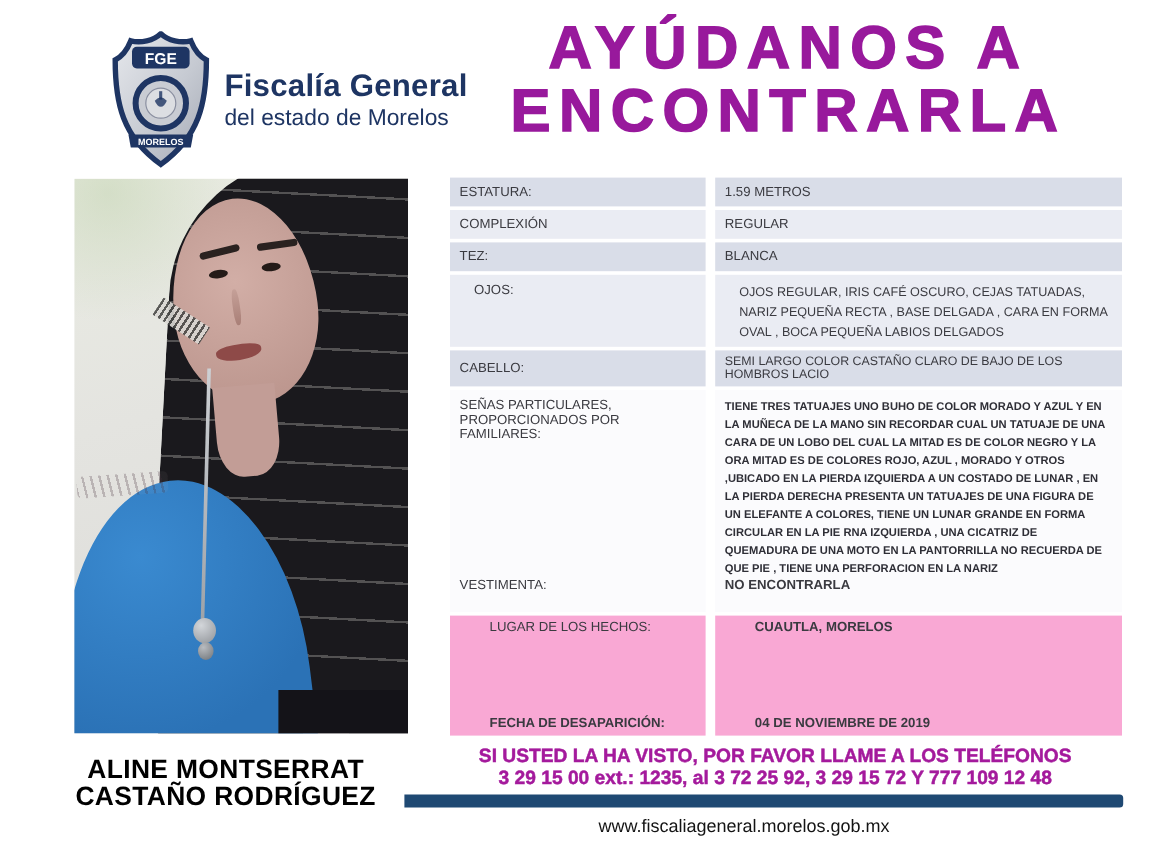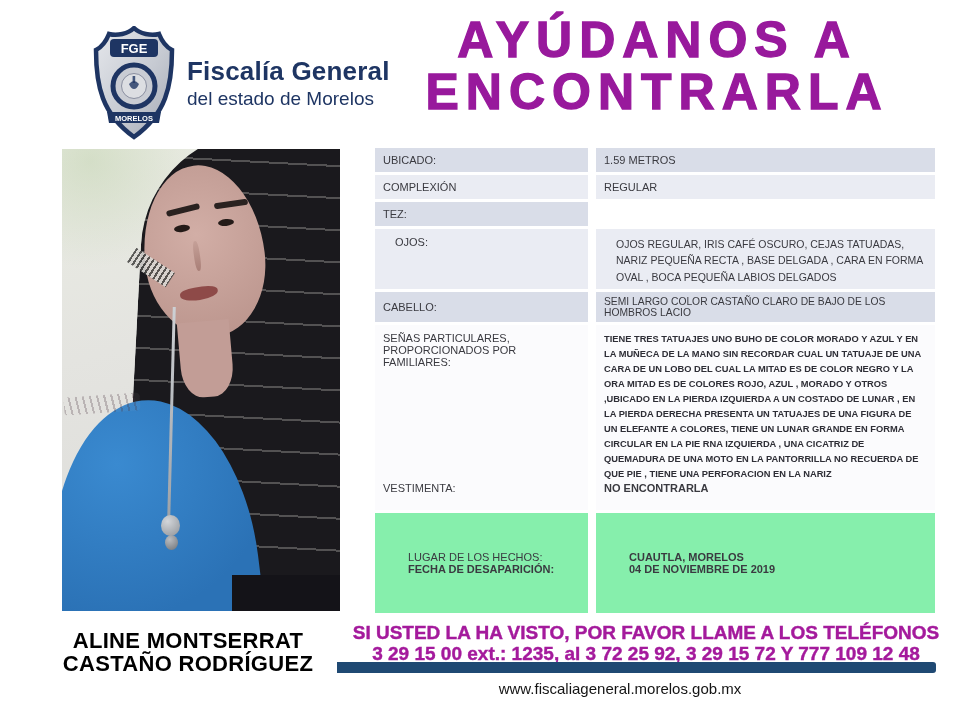--- a/index.html
+++ b/index.html
@@ -70,28 +70,28 @@
   .t-row.dark .cell { background:#D9DDE8; min-height:24px; }
   .t-row.light .cell { background:#EAECF3; min-height:24px; }
   .t-row.ojos .cell { background:#EAECF3; min-height:58px; }
   .t-row.ojos .val { font-size:10.5px; line-height:1.55; }
   .t-row.cabello .cell { background:#D9DDE8; min-height:24px; }
   .t-row.cabello .val { font-size:10.3px; }
   .t-row.senas .cell { background:#FBFBFD; min-height:162px; justify-content:flex-start; padding-top:7px; }
   .t-row.senas .desc { font-size:9.3px; font-weight:bold; line-height:1.62; color:#2E2E36; }
   .t-row.senas .spacer { flex:1 1 auto; }
   .t-row.senas .sub { margin-bottom:12px; }
-  .t-row.lugar .cell { background:#86efac; min-height:100px; justify-content:center;padding-left:33px; }
+  .t-row.lugar .cell { background:#f9a8d4; min-height:100px; justify-content:space-between;padding-left:33px; }
   .bold { font-weight:bold; }
 
   
   .person-name { position:absolute; left:36px; top:629px; width:304px; text-align:center;
            font-size:22px; font-weight:bold; line-height:1.06; color:#000; letter-spacing:0.3px; }
   .hotline { position:absolute; left:340px; top:622px; width:612px; text-align:center;
-           color:#A41A9C; font-weight:bold; font-size:19px; line-height:1.12;
+           color:#A41A9C; font-weight:bold; font-size:16px; line-height:1.12;
            -webkit-text-stroke:0.4px #A41A9C; }
   .navy-bar { position:absolute; left:337px; top:662px; width:599px; height:11px;
            background:#1F4973; border-radius:0 3px 3px 0; }
   .website { position:absolute; left:300px; top:680px; width:640px; text-align:center;
            font-size:15px; color:#141414; }
 </style>
 </head>
 <body>
 
 <div class="poster">
@@ -141,29 +141,30 @@
     <div class="sweater"></div>
     <div class="chain"></div>
     <div class="pendant1"></div>
     <div class="pendant2"></div>
     <div class="scribble"></div>
     <div class="shadefloor"></div>
   </div>
 
   <div class="dtable">
     <div class="t-row dark">
-      <div class="cell">UBICADO:</div>
+      <div class="cell">ESTATURA:</div>
       <div class="cell">1.59 METROS</div>
     </div>
     <div class="t-row light">
       <div class="cell">COMPLEXIÓN</div>
       <div class="cell">REGULAR</div>
     </div>
     <div class="t-row dark">
       <div class="cell">TEZ:</div>
+      <div class="cell">BLANCA</div>
     </div>
     <div class="t-row ojos">
       <div class="cell top">OJOS:</div>
       <div class="cell top val">OJOS REGULAR, IRIS CAFÉ OSCURO, CEJAS TATUADAS, NARIZ PEQUEÑA RECTA , BASE DELGADA , CARA EN FORMA OVAL , BOCA PEQUEÑA LABIOS DELGADOS</div>
     </div>
     <div class="t-row cabello">
       <div class="cell">CABELLO:</div>
       <div class="cell val">SEMI LARGO COLOR CASTAÑO CLARO DE BAJO DE LOS HOMBROS LACIO</div>
     </div>
     <div class="t-row senas">

